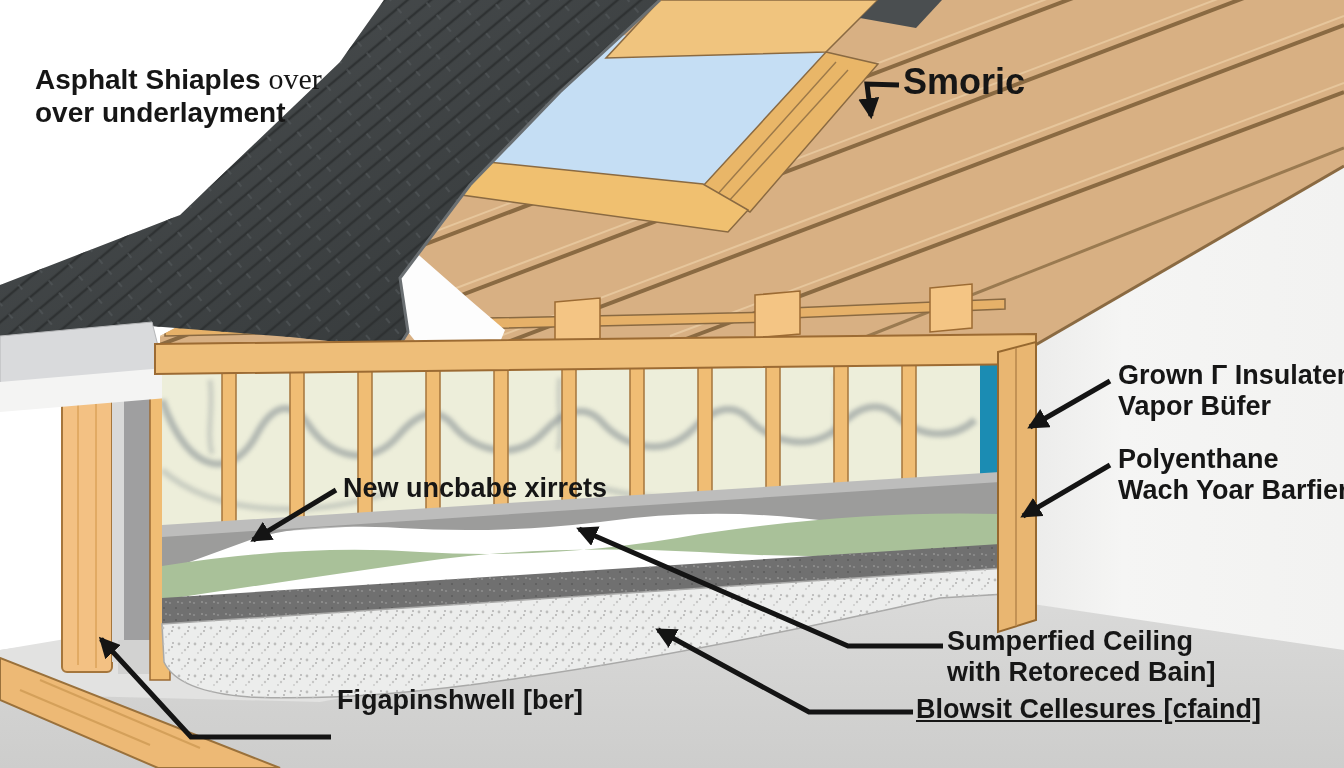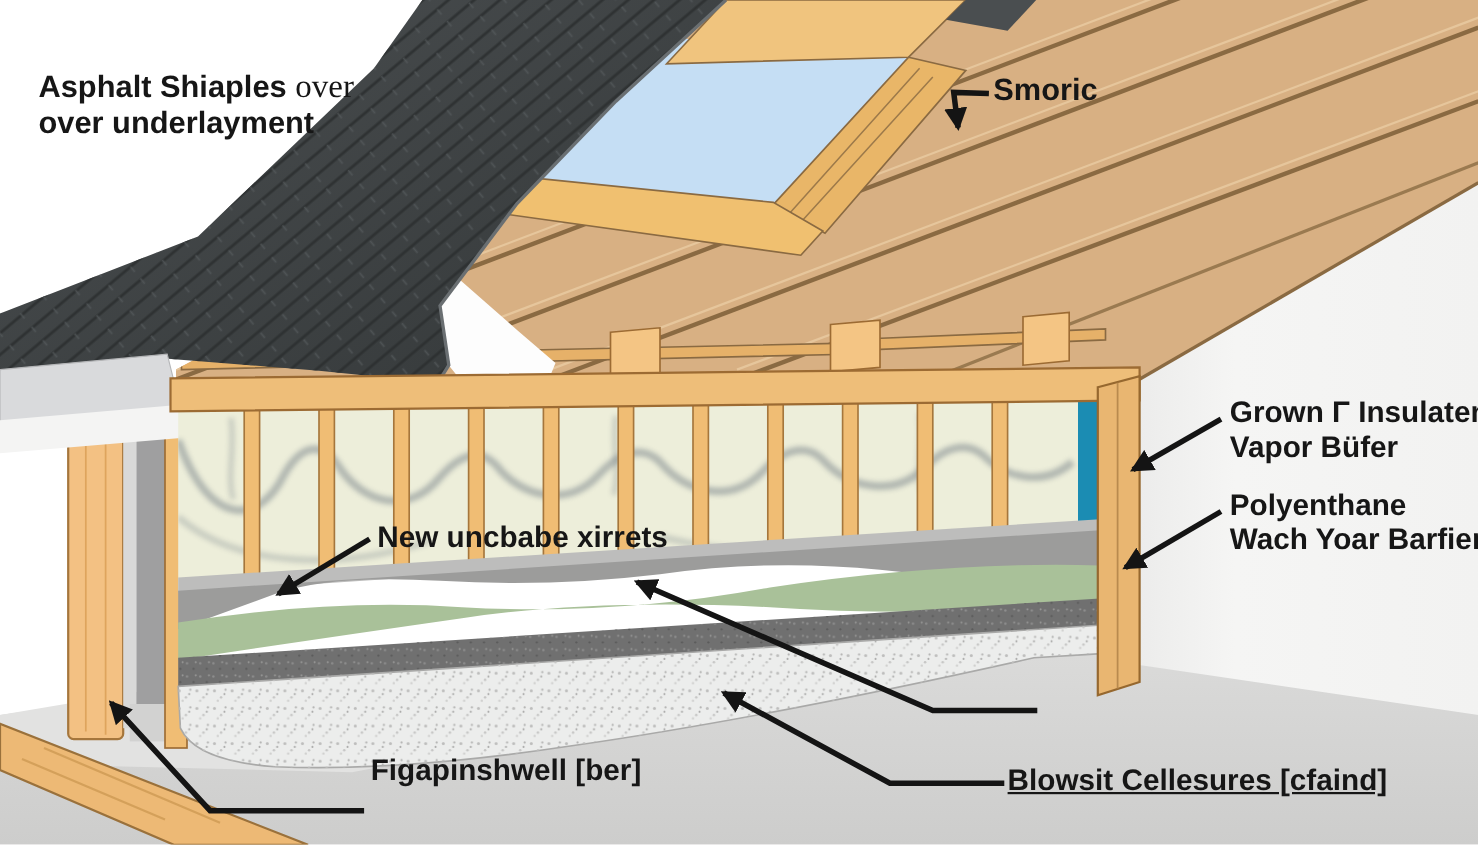--- a/index.html
+++ b/index.html
@@ -181,39 +181,41 @@
     <polyline points="331,737 191,737 101,639" marker-end="url(#ah)"></polyline>
   </g>
 </svg>
 
 <div class="lbl" style="left:35px;top:62px;font-size:28px;line-height:33px;">
   <span class="ln"><span>Asphalt Shiaples</span>
   <span class="serif">over</span></span>
   <span class="ln">over underlayment</span>
 </div>
 
-<div class="lbl" style="left:903px;top:66px;font-size:28px;">
+<div class="lbl" style="left:903px;top:66px;font-size:36px;">
   <span>Smoric</span>
 </div>
 
 <div class="lbl" style="left:1118px;top:360px;">
   <span class="ln">Grown Γ Insulaten</span>
   <span class="ln">Vapor Büfer</span>
 </div>
 
 <div class="lbl" style="left:1118px;top:444px;">
   <span class="ln">Polyenthane</span>
   <span class="ln">Wach Yoar Barfier</span>
 </div>
 
 <div class="lbl" style="left:343px;top:473px;text-align:center;">
   <span>New uncbabe xirrets</span>
 </div>
 
 <div class="lbl" style="left:947px;top:626px;">
+  <span class="ln">Sumperfied Ceiling</span>
+  <span class="ln">with Retoreced Bain]</span>
 </div>
 
 <div class="lbl" style="left:916px;top:694px;text-decoration:underline;">
   <span>Blowsit Cellesures [cfaind]</span>
 </div>
 
 <div class="lbl" style="left:337px;top:685px;">
   <span>Figapinshwell [ber]</span>
 </div>
 

